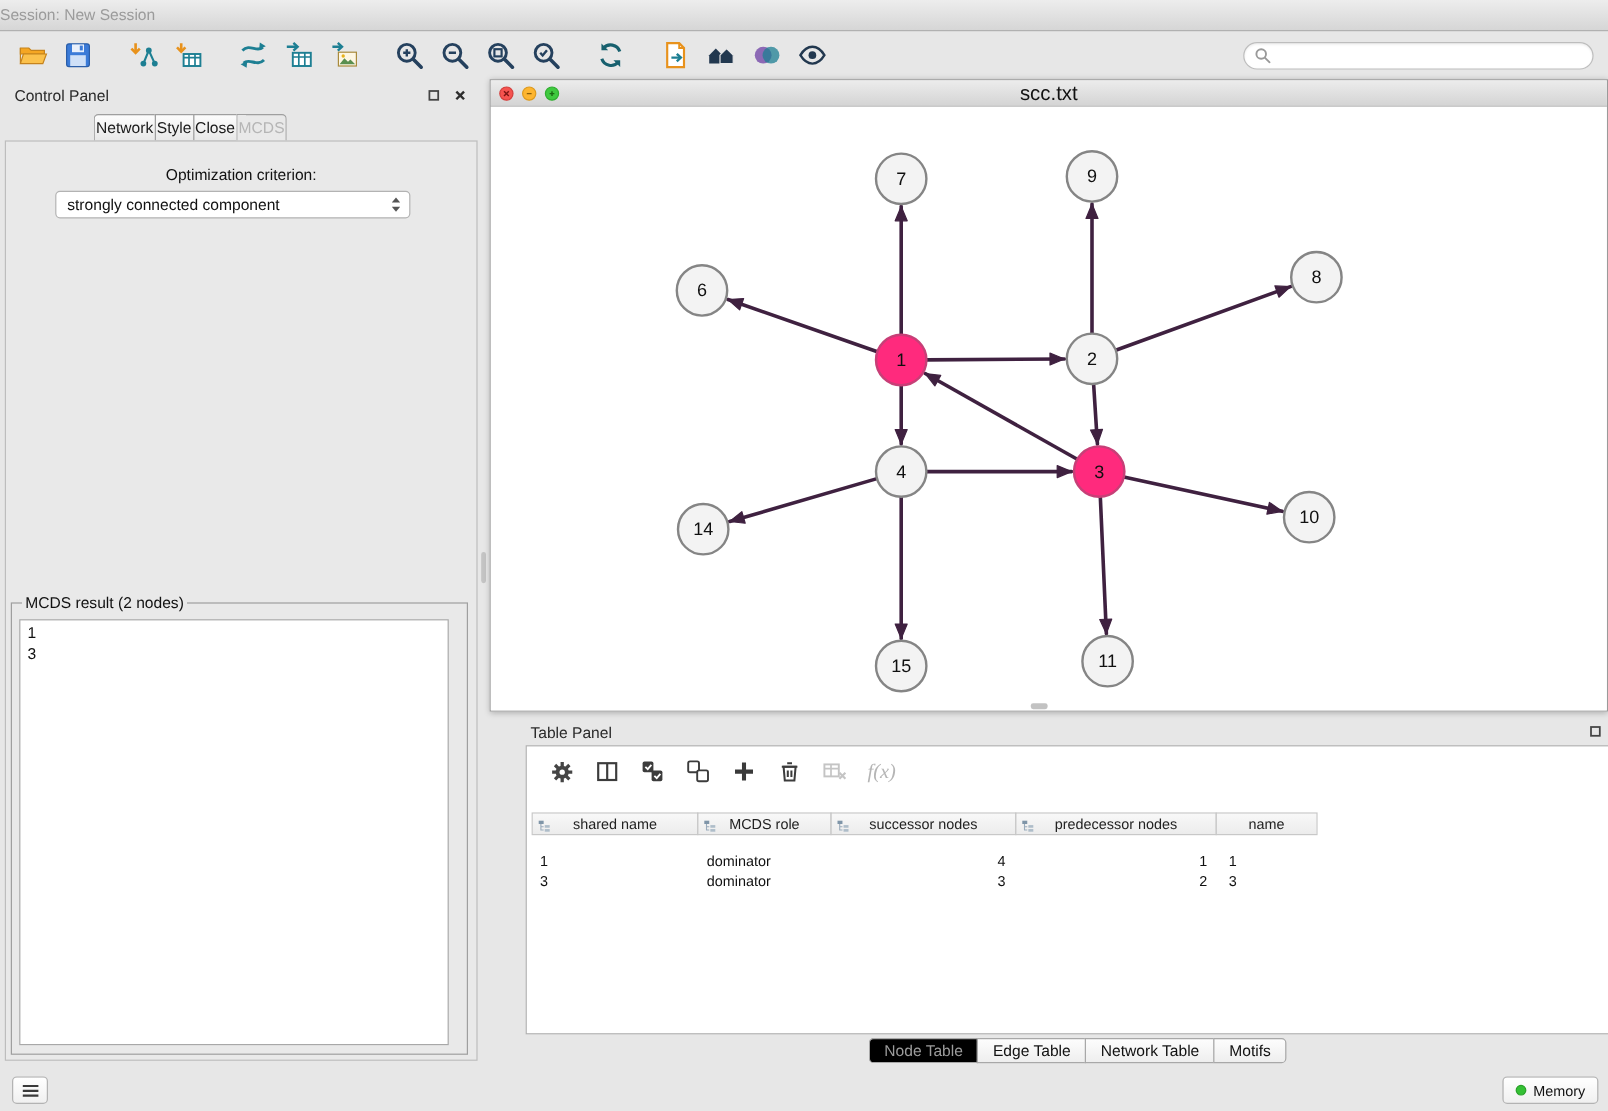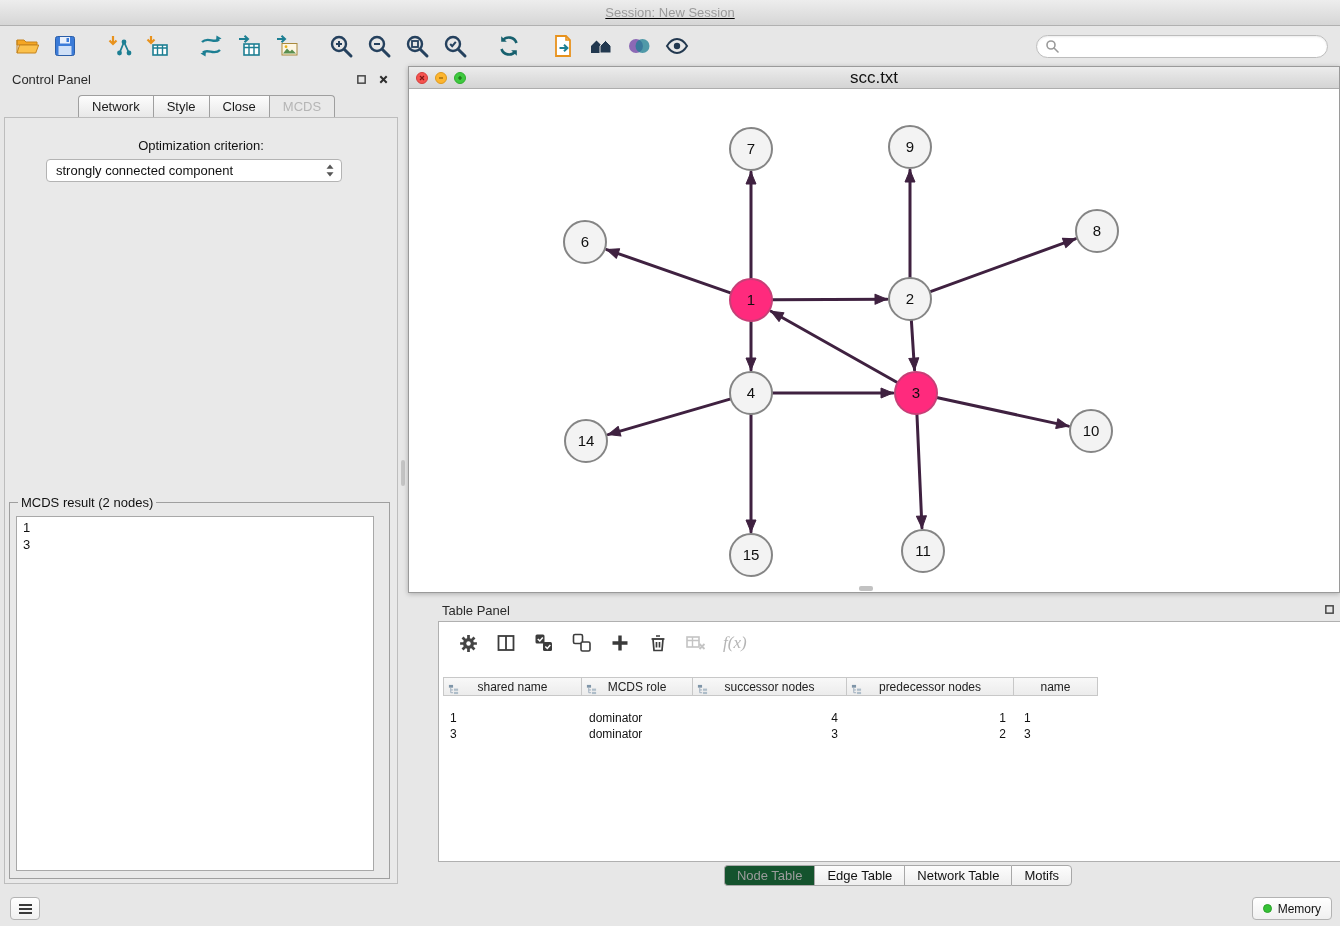--- a/index.html
+++ b/index.html
@@ -3,21 +3,21 @@
 <meta charset="utf-8">
 <style>
   * { box-sizing: border-box; margin: 0; padding: 0; }
   body { margin:0; background:#555; font-family:"Liberation Sans", sans-serif; }
   .app { position:relative; width:1340px; height:926px; background:#e7e7e7; overflow:hidden;
          font-family:"Liberation Sans", sans-serif; }
 
   
   .titlebar { position:absolute; top:0; left:0; right:0; height:26px;
     background:linear-gradient(#ededed,#d6d6d6); border-bottom:1px solid #b1b1b1;
-    display:flex; align-items:center; justify-content:center;text-decoration:underline; }
+    display:flex; align-items:center; justify-content:flex-start; }
   .titlebar-text { font-size:13px; color:#9b9b9b; }
 
   
   .main-toolbar { position:absolute; top:26px; left:0; right:0; height:40px;
     display:flex; align-items:center; padding-left:8px; }
   .ticon { width:32px; height:32px; margin:0 3px; display:flex; align-items:center;
     justify-content:center; cursor:pointer; border-radius:4px; }
   .tsep { width:16px; height:1px; }
   .searchbox { margin-left:auto; margin-right:12px; width:292px; height:23px;
     background:#fff; border:1px solid #bdbdbd; border-radius:12px;
@@ -27,21 +27,21 @@
 
   
   .control-panel { position:absolute; left:4px; top:66px; width:394px; height:818px; }
   .panel-header { position:absolute; top:0; left:0; right:0; height:26px;
     display:flex; align-items:center; }
   .panel-title { font-size:13px; color:#2a2a2a; padding-left:8px; }
   .hdr-btn { position:absolute; top:6px; width:14px; height:14px; display:flex;
     align-items:center; justify-content:center; cursor:pointer; }
   .cp-tabs { position:absolute; top:27px; left:0; right:0; height:25px; padding-left:74px;
     display:flex; align-items:flex-end; }
-  .cp-tab { height:23px; line-height:22px; padding:0 13px; font-size:13px;
+  .cp-tab { height:23px; line-height:22px; padding:0 1px; font-size:13px;
     background:linear-gradient(#fdfdfd,#e8e8e8); border:1px solid #9f9f9f; border-right:none;
     color:#1a1a1a; cursor:pointer; }
   .cp-tab:first-child { border-top-left-radius:4px; }
   .cp-tab.last { border-right:1px solid #9f9f9f; border-top-right-radius:4px; }
   .cp-tab.active { background:#e9e9e9; color:#b5b5b5; border-bottom:1px solid #e9e9e9; }
   .cp-pane { position:absolute; top:51px; left:0; right:0; bottom:0;
     border:1px solid #bdbdbd; background:#e9e9e9; }
   .opt-label { position:absolute; top:20px; left:0; right:0; text-align:center;
     font-size:13px; color:#111; }
   .dropdown { position:absolute; top:41px; left:41px; width:296px; height:23px;
@@ -104,21 +104,21 @@
   .td.left { padding-left:7px; text-align:left; }
   .td.right { padding-right:11px; text-align:right; }
   .c0 { width:139px; } .c1 { width:112px; } .c2 { width:155px; } .c3 { width:168px; } .c4 { width:85px; }
   .tp-tabs { position:absolute; left:0; right:0; top:268px; height:22px;
     display:flex; justify-content:center; }
   .tp-tab { height:21px; line-height:20px; padding:0 12px; font-size:13px;
     background:linear-gradient(#fdfdfd,#eeeeee); border:1px solid #a8a8a8; border-right:none;
     color:#111; cursor:pointer; }
   .tp-tab:first-child { border-radius:4px 0 0 4px; }
   .tp-tab.last { border-right:1px solid #a8a8a8; border-radius:0 4px 4px 0; }
-  .tp-tab.active { background:#14532d; color:#9c9c9c; }
+  .tp-tab.active { background:#000000; color:#9c9c9c; }
 
   
   .statusbar { position:absolute; left:0; right:0; bottom:0; height:36px; }
   .status-left-btn { position:absolute; left:10px; top:7px; width:30px; height:23px;
     background:linear-gradient(#ffffff,#f0f0f0); border:1px solid #b3b3b3; border-radius:4px;
     display:flex; align-items:center; justify-content:center; cursor:pointer; }
   .memory-btn { position:absolute; right:8px; top:7px; height:23px; padding:0 10px;
     background:linear-gradient(#ffffff,#f0f0f0); border:1px solid #b3b3b3; border-radius:4px;
     display:flex; align-items:center; gap:6px; font-size:12px; color:#111;
     font-family:"Liberation Sans",sans-serif; cursor:pointer; }

